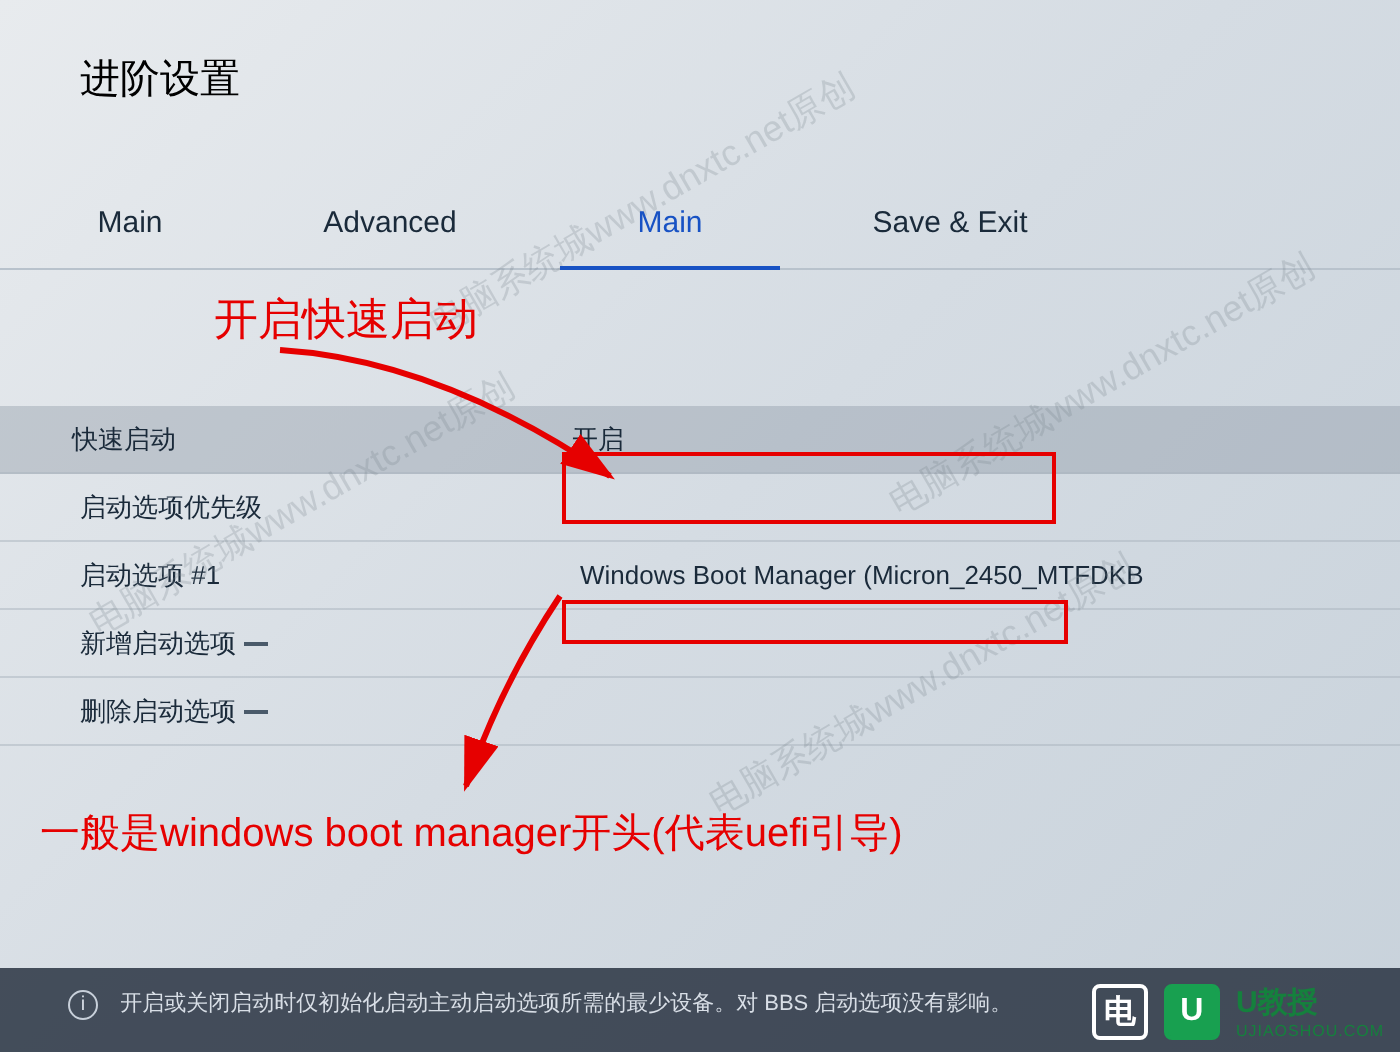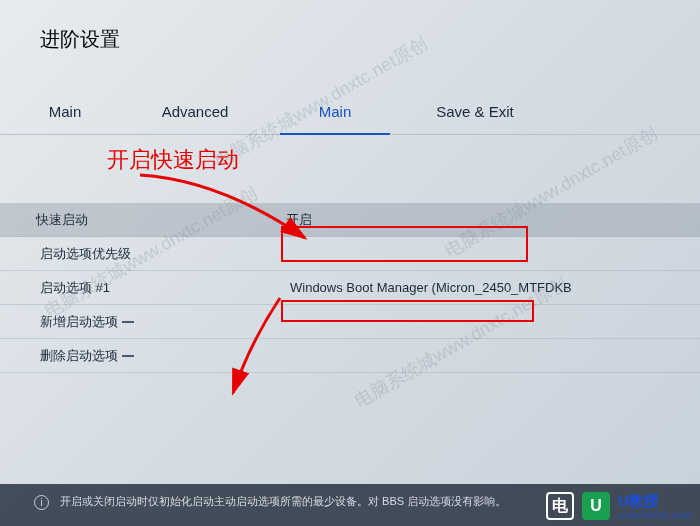--- a/index.html
+++ b/index.html
@@ -133,21 +133,21 @@
       align-items: center;
       gap: 8px;
     }
     .logo-square {
       width: 28px; height: 28px;
       border: 2px solid #fff;
       border-radius: 4px;
       display: flex; align-items: center; justify-content: center;
       color: #fff; font-size: 16px; font-weight: bold;
     }
-    .logo-text { color: #1d4ed8; }
+    .logo-text { color: #15803d; }
     .logo-b { font-size: 15px; font-weight: bold; }
     .logo-s { font-size: 8px; letter-spacing: 0.5px; }
   </style>
 </head>
 <body>
 
 <div class="watermark" style="left:30px; top:240px;">电脑系统城www.dnxtc.net原创</div>
 <div class="watermark" style="left:200px; top:90px;">电脑系统城www.dnxtc.net原创</div>
 <div class="watermark" style="left:340px; top:330px;">电脑系统城www.dnxtc.net原创</div>
 <div class="watermark" style="left:430px; top:180px;">电脑系统城www.dnxtc.net原创</div>
@@ -200,20 +200,21 @@
 <svg class="arrow" style="left:225px; top:293px;" width="70" height="110">
   <defs>
       <marker id="ah2" markerWidth="10" markerHeight="10" refX="8" refY="3" orient="auto">
         <path d="M0,0 L0,6 L9,3 z" fill="#e60000"></path>
       </marker>
     </defs>
   <path d="M55,5 Q25,50 8,100" stroke="#e60000" stroke-width="3" fill="none" marker-end="url(#ah2)"></path>
 </svg>
 
 <div class="annotation2">
+  <div>一般是windows boot manager开头(代表uefi引导)</div>
 </div>
 
 <div class="footer">
   <span class="info-icon">i</span>
   <span>开启或关闭启动时仅初始化启动主动启动选项所需的最少设备。对 BBS 启动选项没有影响。</span>
 </div>
 
 <div class="logo">
   <div class="logo-square">电</div>
   <div class="logo-square" style="background:#18a050;border-color:#18a050;">U</div>

